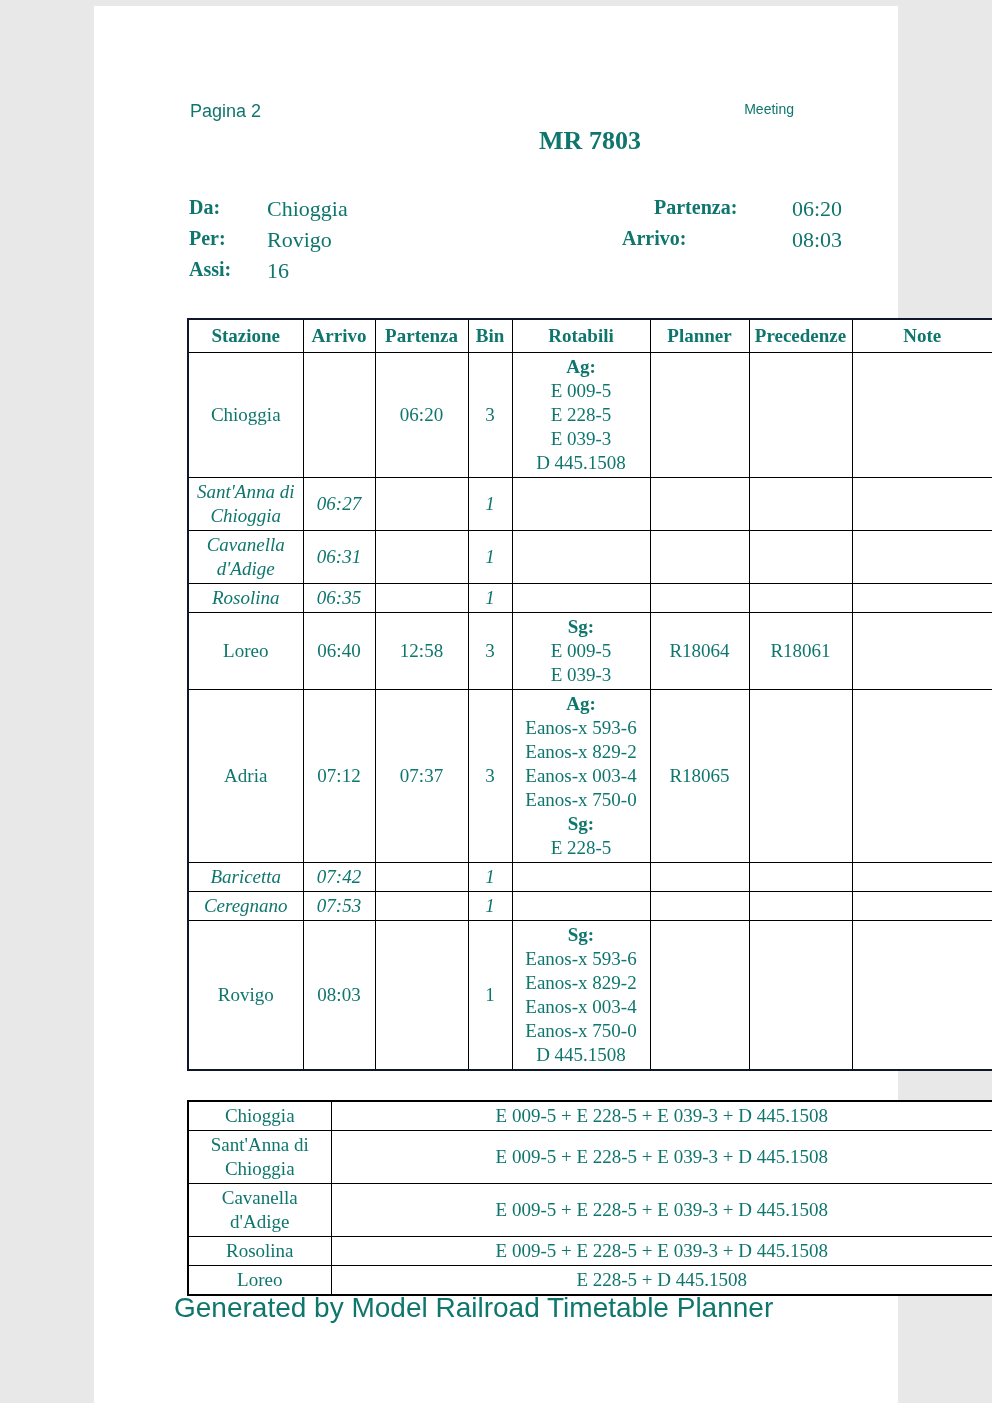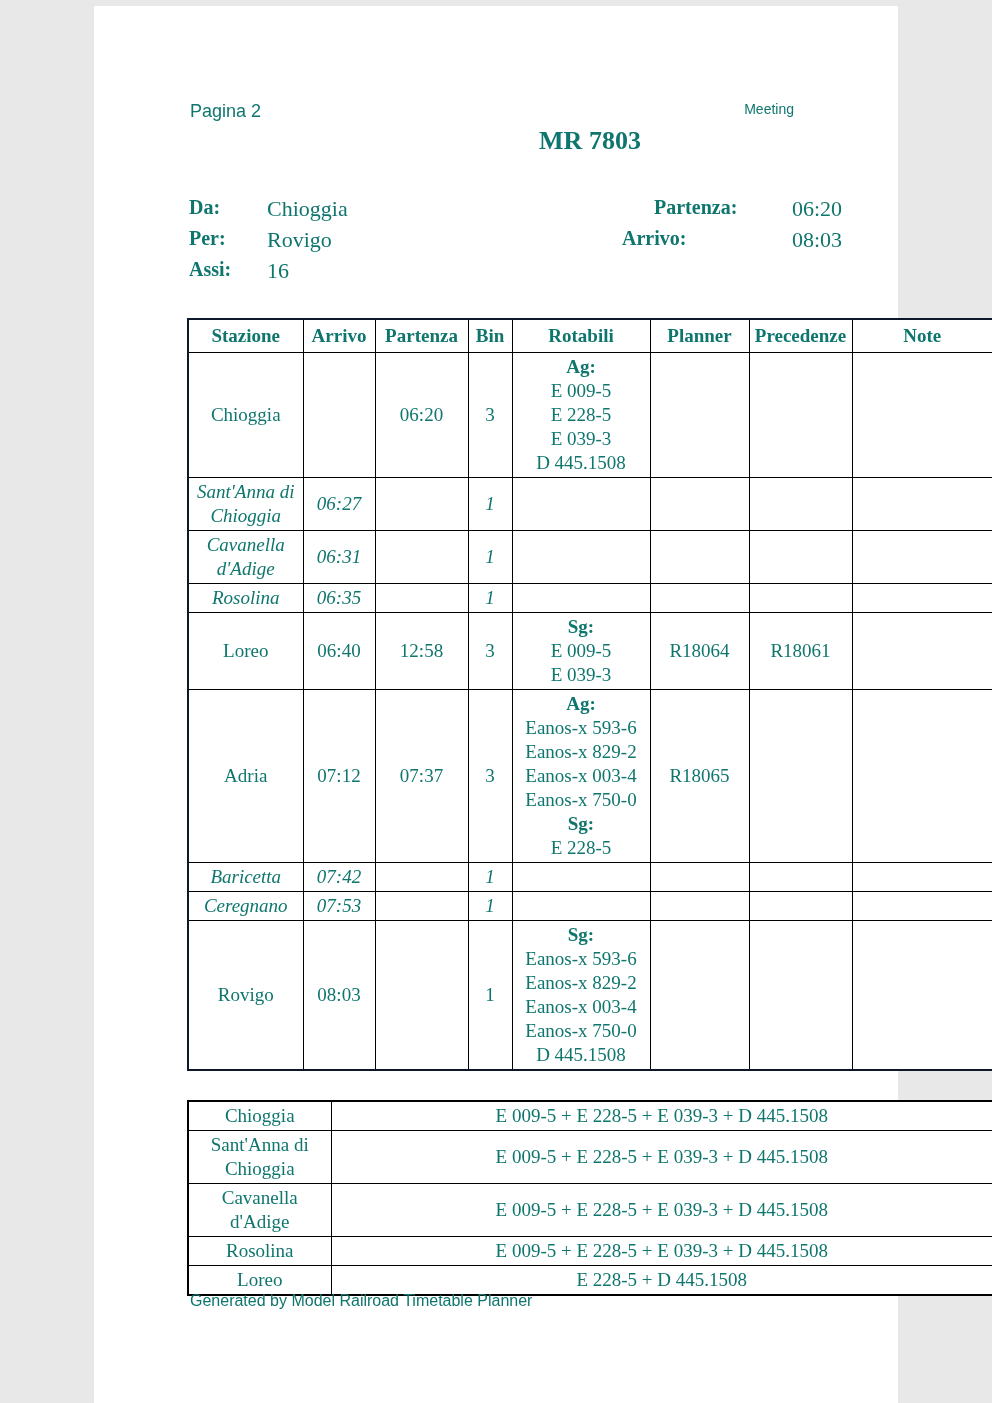--- a/index.html
+++ b/index.html
@@ -37,21 +37,21 @@
   .rot-line.b { font-weight:bold; }
 
   .t2 { position:absolute; left:93px; top:1094px; width:805px; border:2px solid #000; }
   .t2 td {
     border:1px solid #000;
     text-align:center; vertical-align:middle;
     font-size:19px; line-height:24px;
     padding:2px 4px;
   }
 
-  .footer { position:absolute; left:96px; top:1286px; font-size:16px; }
+  .footer { position:absolute; left:80px; top:1286px; font-size:28px; }
 </style>
 </head>
 <body>
 
 <div class="page">
 
   <div class="pageno sans">Pagina 2</div>
   <div class="doctype sans">Meeting</div>
   <div class="title">MR 7803</div>
 

